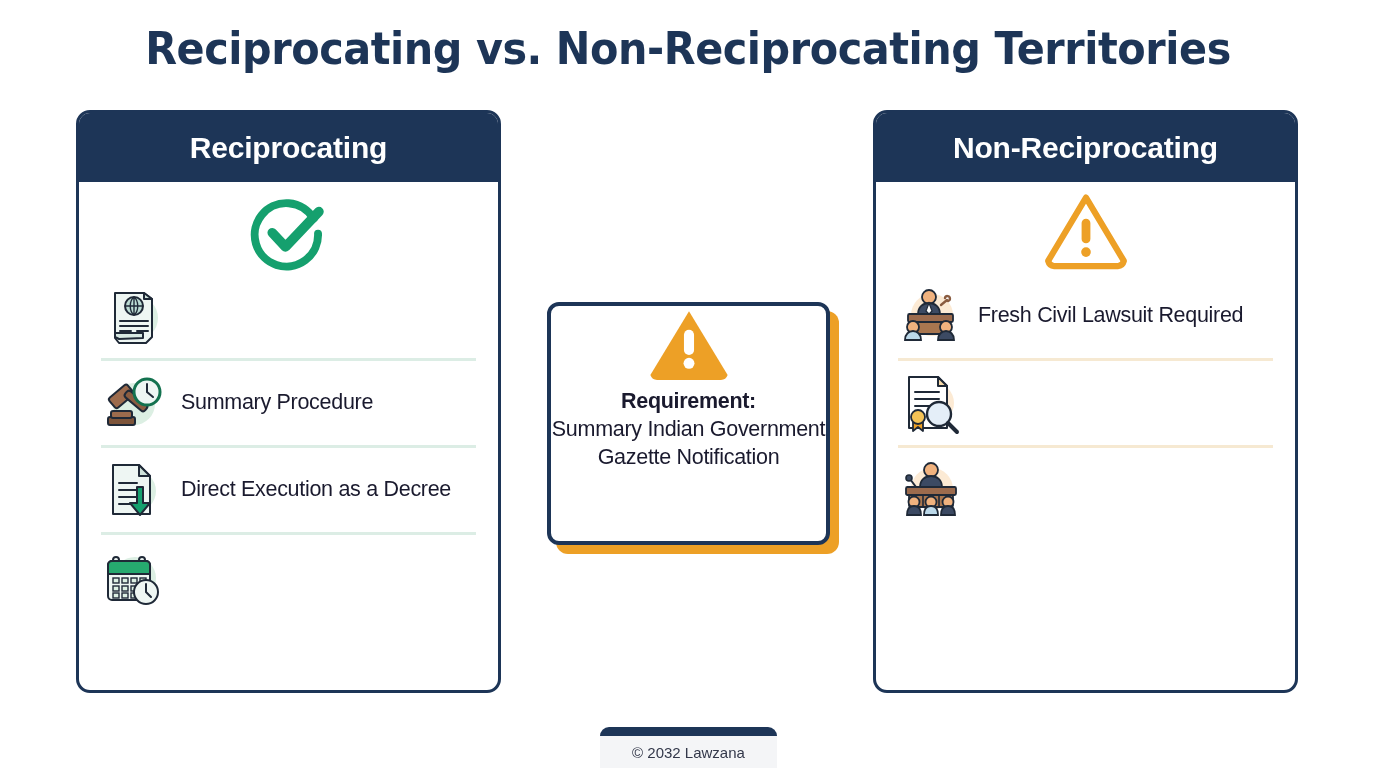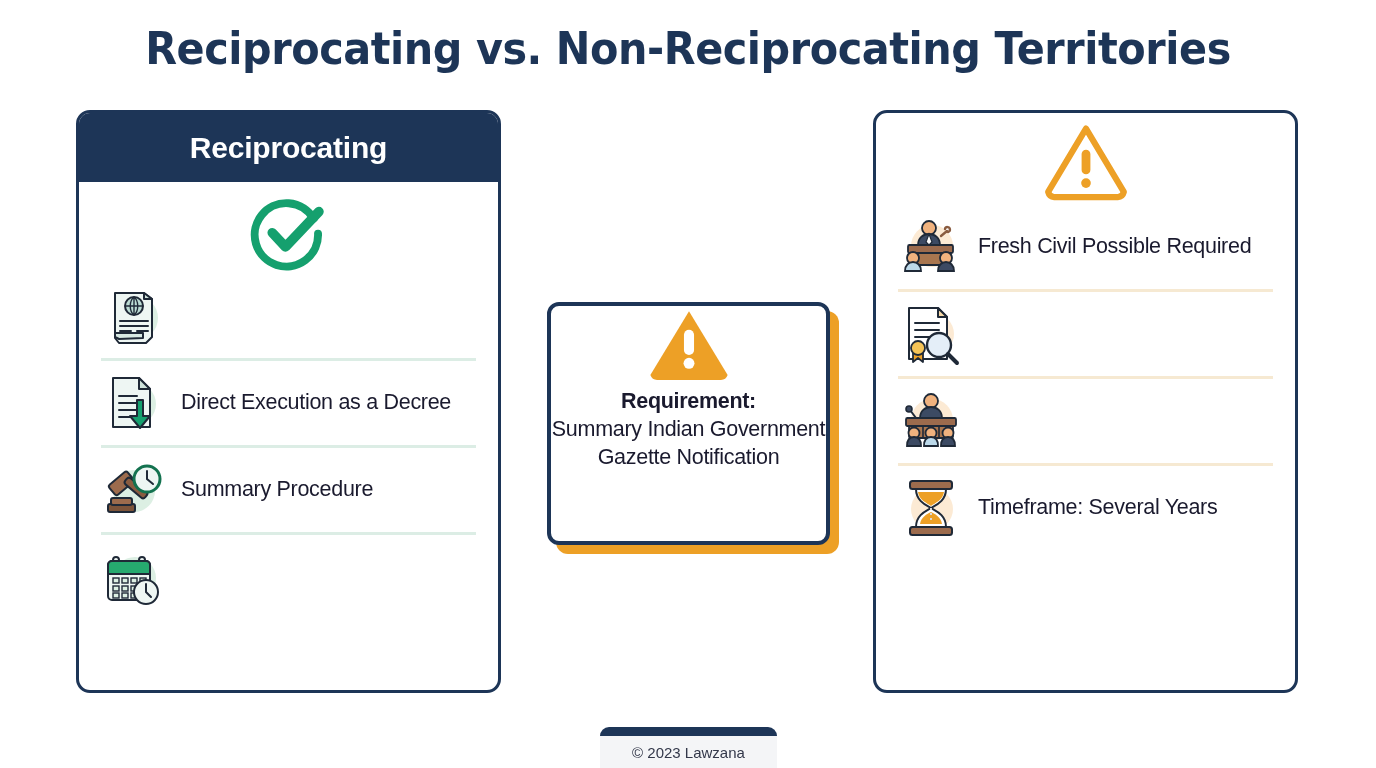--- a/index.html
+++ b/index.html
@@ -196,45 +196,45 @@
             <circle cx="33" cy="23" r="9" fill="#bcdcd4" stroke="#1f2937" stroke-width="2"></circle>
             <path d="M24 23 h18 M33 14 v18 M33 14 c-5 4 -5 14 0 18 M33 14 c5 4 5 14 0 18" fill="none" stroke="#1f2937" stroke-width="1.4"></path>
             <path d="M19 38 h28 M19 43 h28 M19 48 h11 M36 48 h11" stroke="#1f2937" stroke-width="2" stroke-linecap="round"></path>
           </svg>
         </span>
       </div>
 
       <div class="list-row">
         <span class="row-icon">
           <svg viewBox="0 0 66 66">
-            <circle cx="34" cy="34" r="21" fill="#dcefe3"></circle>
-            <path d="M12 8 h26 l11 11 v38 H12 z" fill="#eef6f3" stroke="#1f2937" stroke-width="2" stroke-linejoin="round"></path>
-            <path d="M38 8 l11 11 h-11 z" fill="#cfe3db" stroke="#1f2937" stroke-width="2" stroke-linejoin="round"></path>
-            <path d="M18 26 h18 M18 33 h24 M18 40 h24 M18 47 h14" stroke="#1f2937" stroke-width="2" stroke-linecap="round"></path>
-            <path d="M42 30 v16 h7 l-10 12 -10 -12 h7 v-16 z" fill="#15a06e" stroke="#1f2937" stroke-width="2" stroke-linejoin="round"></path>
-          </svg>
-        </span>
-        <span class="row-label">Direct Execution as a Decree</span>
-      </div>
-
-      <div class="list-row">
-        <span class="row-icon">
-          <svg viewBox="0 0 66 66">
             <circle cx="33" cy="34" r="21" fill="#dcefe3"></circle>
             <g stroke="#1f2937" stroke-width="2" stroke-linejoin="round">
               <rect x="8" y="20" width="24" height="13" rx="2.5" fill="#9c6b4d" transform="rotate(-40 20 26)"></rect>
               <rect x="22" y="27" width="26" height="8" rx="3" fill="#8a5c40" transform="rotate(40 35 31)"></rect>
               <rect x="7" y="47" width="27" height="8" rx="2" fill="#7d543a"></rect>
               <rect x="10" y="41" width="21" height="7" rx="2" fill="#9c6b4d"></rect>
             </g>
             <circle cx="46" cy="22" r="13" fill="#eef6f3" stroke="#13724f" stroke-width="3"></circle>
             <path d="M46 14 v8 l6 5" fill="none" stroke="#1f2937" stroke-width="2" stroke-linecap="round"></path>
           </svg>
         </span>
         <span class="row-label">Summary Procedure</span>
+      </div>
+
+      <div class="list-row">
+        <span class="row-icon">
+          <svg viewBox="0 0 66 66">
+            <circle cx="34" cy="34" r="21" fill="#dcefe3"></circle>
+            <path d="M12 8 h26 l11 11 v38 H12 z" fill="#eef6f3" stroke="#1f2937" stroke-width="2" stroke-linejoin="round"></path>
+            <path d="M38 8 l11 11 h-11 z" fill="#cfe3db" stroke="#1f2937" stroke-width="2" stroke-linejoin="round"></path>
+            <path d="M18 26 h18 M18 33 h24 M18 40 h24 M18 47 h14" stroke="#1f2937" stroke-width="2" stroke-linecap="round"></path>
+            <path d="M42 30 v16 h7 l-10 12 -10 -12 h7 v-16 z" fill="#15a06e" stroke="#1f2937" stroke-width="2" stroke-linejoin="round"></path>
+          </svg>
+        </span>
+        <span class="row-label">Direct Execution as a Decree</span>
       </div>
 
       <div class="list-row">
         <span class="row-icon">
           <svg viewBox="0 0 66 66">
             <circle cx="34" cy="34" r="21" fill="#dcefe3"></circle>
             <rect x="12" y="13" width="6" height="10" rx="3" fill="#eef6f3" stroke="#1f2937" stroke-width="2"></rect>
             <rect x="38" y="13" width="6" height="10" rx="3" fill="#eef6f3" stroke="#1f2937" stroke-width="2"></rect>
             <rect x="7" y="17" width="42" height="39" rx="4" fill="#eef6f3" stroke="#1f2937" stroke-width="2"></rect>
             <path d="M7 30 h42" stroke="#1f2937" stroke-width="2"></path>
@@ -269,20 +269,21 @@
         <circle cx="50" cy="68" r="6.5" fill="#ffffff"></circle>
       </svg>
       <div class="center-text">
         <span class="req-label">Requirement:</span>
         <span>Summary Indian Government Gazette Notification</span>
       </div>
     </div>
   </div>
 
   <div class="side-card right">
+    <div class="card-header">Non-Reciprocating</div>
 
     <div class="card-badge">
       <svg viewBox="0 0 100 92" width="88" height="82">
         <path d="M50 8 L93 80 a8 8 0 0 1 -7 6 H14 a8 8 0 0 1 -7 -6 z" fill="none" stroke="#eda026" stroke-width="7" stroke-linejoin="round"></path>
         <rect x="45" y="32" width="10" height="28" rx="5" fill="#eda026"></rect>
         <circle cx="50" cy="70" r="5.5" fill="#eda026"></circle>
       </svg>
     </div>
 
     <div class="card-list">
@@ -296,21 +297,21 @@
             <path d="M31 20 l-3 8 3 3 3-3 z" fill="#ffffff" stroke="#1f2937" stroke-width="1.2"></path>
             <path d="M43 22 l6-5 M47 15 a2.5 2.5 0 1 1 3 3" fill="none" stroke="#8a5c40" stroke-width="2.4" stroke-linecap="round"></path>
             <rect x="10" y="31" width="45" height="8" rx="1.5" fill="#9c6b4d" stroke="#1f2937" stroke-width="1.8"></rect>
             <rect x="14" y="39" width="37" height="12" rx="1.5" fill="#a9764f" stroke="#1f2937" stroke-width="1.8"></rect>
             <circle cx="15" cy="44" r="6" fill="#f0b27e" stroke="#1f2937" stroke-width="1.8"></circle>
             <path d="M7 57 c0-6 4-9 8-9 s8 3 8 9 z" fill="#bcd9ea" stroke="#1f2937" stroke-width="1.8"></path>
             <circle cx="48" cy="44" r="6" fill="#f0b27e" stroke="#1f2937" stroke-width="1.8"></circle>
             <path d="M40 57 c0-6 4-9 8-9 s8 3 8 9 z" fill="#3c4a63" stroke="#1f2937" stroke-width="1.8"></path>
           </svg>
         </span>
-        <span class="row-label">Fresh Civil Possible Required</span>
+        <span class="row-label">Fresh Civil Lawsuit Required</span>
       </div>
 
       <div class="list-row">
         <span class="row-icon">
           <svg viewBox="0 0 66 66">
             <circle cx="35" cy="33" r="21" fill="#fcead4"></circle>
             <path d="M11 7 h29 l9 9 v42 H11 z" fill="#ffffff" stroke="#1f2937" stroke-width="2" stroke-linejoin="round"></path>
             <path d="M40 7 l9 9 h-9 z" fill="#f6d9a8" stroke="#1f2937" stroke-width="2" stroke-linejoin="round"></path>
             <path d="M17 22 h24 M17 29 h24 M17 36 h24" stroke="#1f2937" stroke-width="2" stroke-linecap="round"></path>
             <path d="M15 50 l0 11 5-4 5 4 0-11 z" fill="#eda026" stroke="#1f2937" stroke-width="1.8" stroke-linejoin="round"></path>
@@ -335,36 +336,21 @@
             <circle cx="16" cy="45" r="5.5" fill="#f0b27e" stroke="#1f2937" stroke-width="1.8"></circle>
             <path d="M9 58 c0-6 3-9 7-9 s7 3 7 9 z" fill="#3c4a63" stroke="#1f2937" stroke-width="1.8"></path>
             <circle cx="33" cy="45" r="5.5" fill="#f0b27e" stroke="#1f2937" stroke-width="1.8"></circle>
             <path d="M26 58 c0-6 3-9 7-9 s7 3 7 9 z" fill="#bcd9ea" stroke="#1f2937" stroke-width="1.8"></path>
             <circle cx="50" cy="45" r="5.5" fill="#f0b27e" stroke="#1f2937" stroke-width="1.8"></circle>
             <path d="M43 58 c0-6 3-9 7-9 s7 3 7 9 z" fill="#3c4a63" stroke="#1f2937" stroke-width="1.8"></path>
           </svg>
         </span>
       </div>
 
-      <div class="list-row">
-        <span class="row-icon">
-          <svg viewBox="0 0 66 66">
-            <circle cx="34" cy="34" r="21" fill="#fcead4"></circle>
-            <rect x="12" y="6" width="42" height="8" rx="2.5" fill="#9c6b4d" stroke="#1f2937" stroke-width="2"></rect>
-            <rect x="12" y="52" width="42" height="8" rx="2.5" fill="#9c6b4d" stroke="#1f2937" stroke-width="2"></rect>
-            <path d="M18 14 h30 c0 12 -10 16 -15 19 c-5 -3 -15 -7 -15 -19 z" fill="#ffffff" stroke="#1f2937" stroke-width="2" stroke-linejoin="round"></path>
-            <path d="M18 52 h30 c0 -12 -10 -16 -15 -19 c-5 3 -15 7 -15 19 z" fill="#ffffff" stroke="#1f2937" stroke-width="2" stroke-linejoin="round"></path>
-            <path d="M20 17 h26 c-1 8 -9 11 -13 14 c-4 -3 -12 -6 -13 -14 z" fill="#eda026"></path>
-            <path d="M22 49 h22 c-1 -7 -7 -10 -11 -12 c-4 2 -10 5 -11 12 z" fill="#eda026"></path>
-            <path d="M33 33 v14" stroke="#d9d9d9" stroke-width="2" stroke-dasharray="2 3"></path>
-          </svg>
-        </span>
-        <span class="row-label">Timeframe: Several Years</span>
-      </div>
 
     </div>
   </div>
 
 </div>
 
 <div class="footer">
-  <span>© 2023 Lawzana</span>
+  <span>© 2032 Lawzana</span>
 </div>
 
 </body></html>

